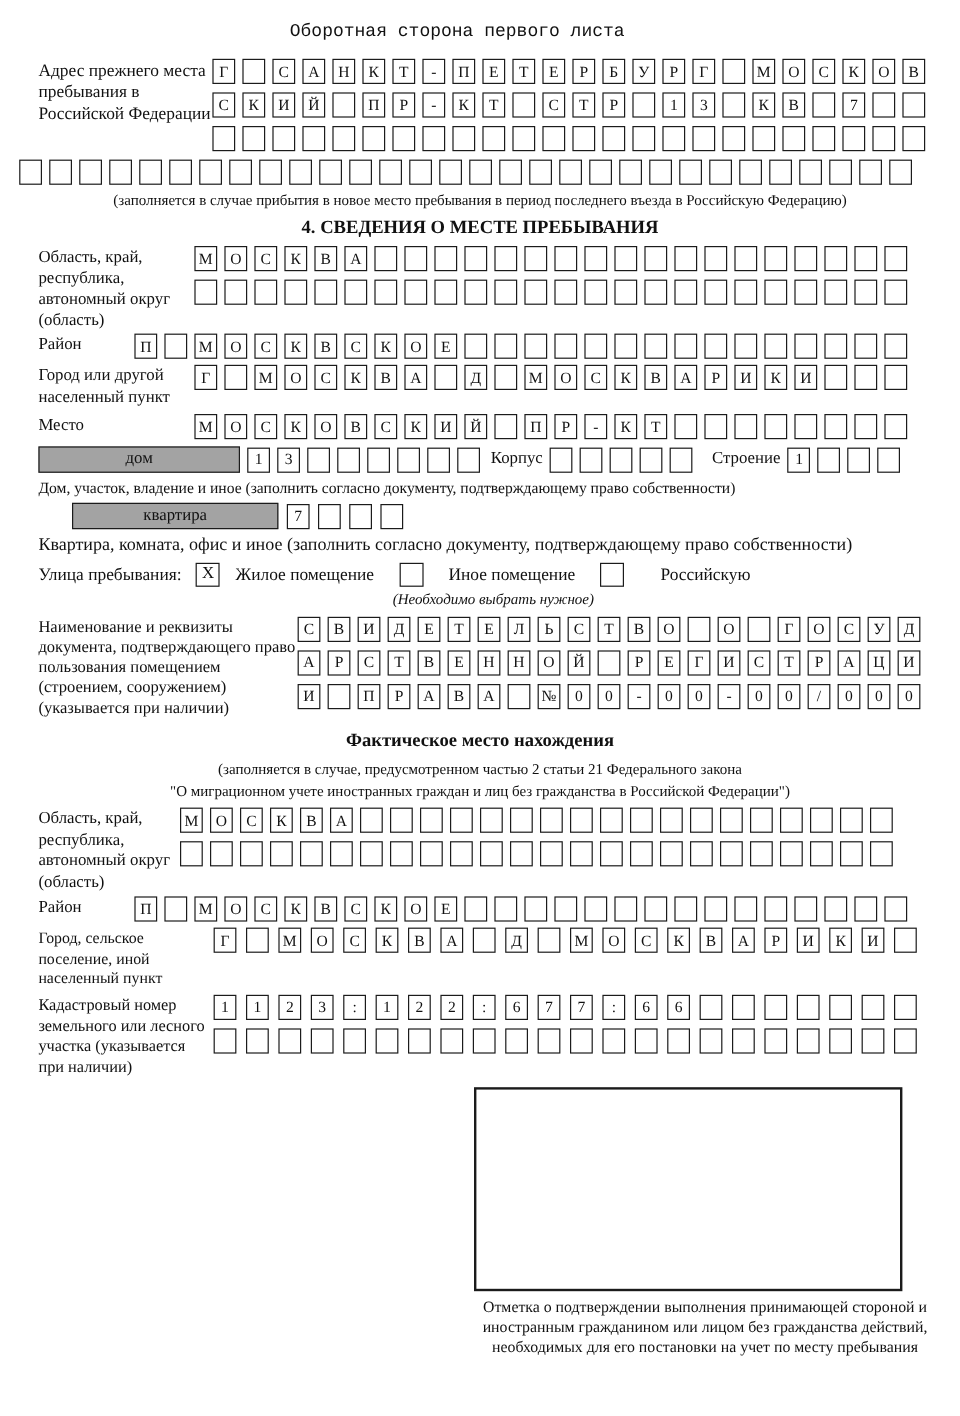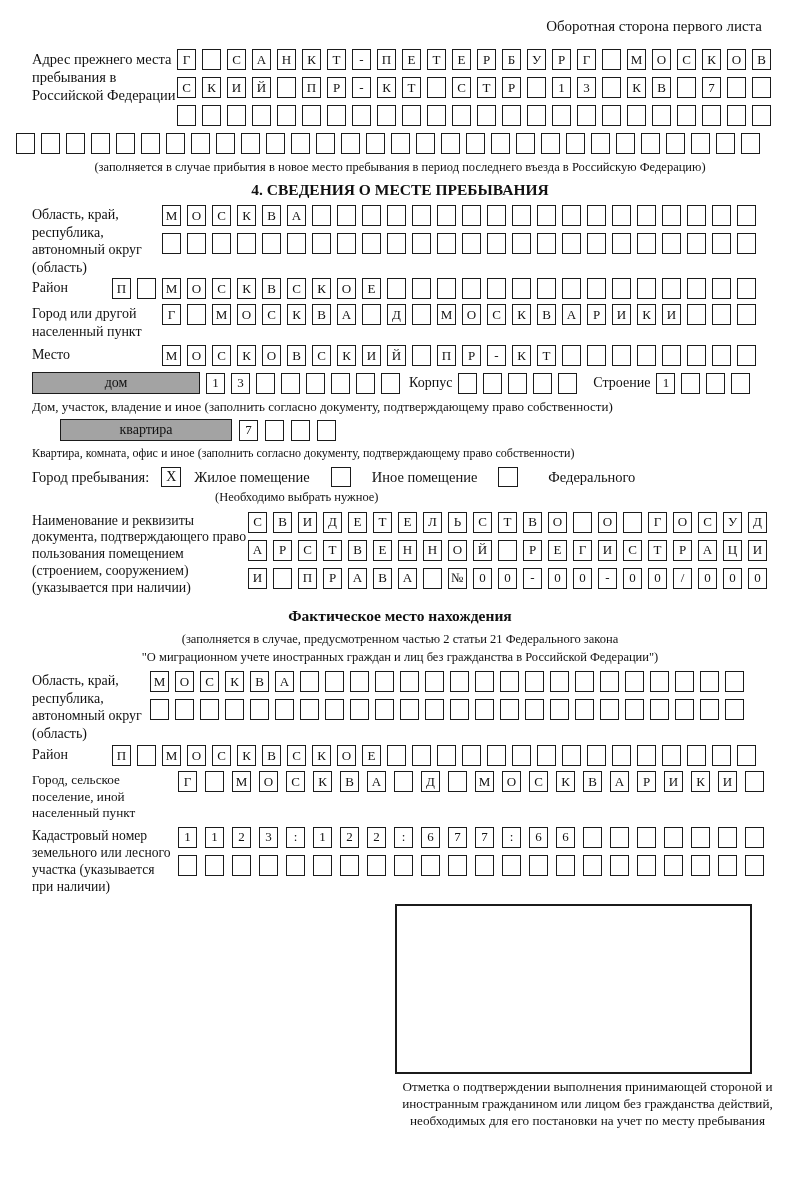--- a/index.html
+++ b/index.html
@@ -1,21 +1,21 @@
 <!DOCTYPE html>
 <html><head>
 <meta charset="utf-8">
 <style>
   html,body{margin:0;padding:0;}
   body{
     width:800px;height:1180px;background:#ffffff;color:#111;
     font-family:"Liberation Serif","DejaVu Serif",serif;
     overflow:hidden;
   }
-  .side-note{text-align:right;margin:18px 38px 0 0;font-size:15px;}
+  .side-note{text-align:center;margin:18px 38px 0 0;font-size:15px;font-family:Liberation Mono, monospace;}
   .lbl{font-size:14px;line-height:1.25;padding-top:1px;}
   .note{font-size:12.5px;line-height:1.3;}
   .center{text-align:center;}
   .sec-title{text-align:center;font-weight:bold;font-size:15.5px;}
 
   .block{display:flex;align-items:flex-start;margin-left:32px;}
   .row{display:flex;align-items:flex-start;margin-left:32px;}
   .rows{display:flex;flex-direction:column;gap:7px;}
   .cells{display:flex;gap:6px;}
   .gap8{gap:8px;}
@@ -51,30 +51,30 @@
 
   .dom-row{margin-top:6px;margin-left:32px;}
   .dom-box{width:168px;}
   .dom-cells{margin-left:6px;}
   .small-lbl{font-size:14px;margin-left:9px;margin-right:6px;white-space:nowrap;}
   .stro-lbl{margin-left:16px;}
   .dom-note{margin:5px 0 0 32px;font-size:13px;}
   .kv-row{margin-top:4px;margin-left:36px;}
   .kv-box{width:172px;margin-left:24px;}
   .kv-cells{margin-left:7px;gap:7px;}
-  .kv-note{margin:5px 16px 0 32px;font-size:12px;}
+  .kv-note{margin:5px 16px 0 32px;font-size:15px;}
 
   .mesto-row{margin-top:6px;margin-left:32px;align-items:center;font-size:14.5px;}
   .mesto-row .chk{margin-left:12px;}
   .mesto-opt{margin-left:13px;white-space:nowrap;}
   .mesto-opt2{margin-left:21px;}
   .mesto-opt3{margin-left:30px;}
   .chk2{margin-left:21px !important;}
   .chk3{margin-left:21px !important;}
-  .mesto-note{margin:2px 0 0 215px;width:280px;text-align:left;}
+  .mesto-note{margin:2px 0 0 215px;width:280px;text-align:right;font-style:italic;}
 
   .doc-block{margin-top:6px;}
   .doc-block .lbl{width:216px;font-size:13.8px;line-height:1.22;}
   .sec3-title{margin-top:10px;}
   .note1{margin-top:6px;}
   .note2{margin-top:2px;}
 
   .oblast3{margin-top:6px;}
   .oblast3 .lbl{width:118px;}
   .raion3{margin-top:3px;}
@@ -402,27 +402,27 @@
     <div class="cells kv-cells">
         <span class="cell">7</span>
         <span class="cell"></span>
         <span class="cell"></span>
         <span class="cell"></span>
       </div>
   </div>
   <div class="kv-note">Квартира, комната, офис и иное (заполнить согласно документу, подтверждающему право собственности)</div>
 
   <div class="inline mesto-row">
-    <span>Город пребывания:</span>
+    <span>Улица пребывания:</span>
     <span class="chk">X</span>
     <span class="mesto-opt">Жилое помещение</span>
     <span class="chk chk2"></span>
     <span class="mesto-opt mesto-opt2">Иное помещение</span>
     <span class="chk chk3"></span>
-    <span class="mesto-opt mesto-opt3">Федерального</span>
+    <span class="mesto-opt mesto-opt3">Российскую</span>
   </div>
   <div class="note mesto-note">(Необходимо выбрать нужное)</div>
 
   <div class="block doc-block">
     <div class="lbl">Наименование и реквизиты документа, подтверждающего право пользования помещением (строением, сооружением) (указывается при наличии)</div>
     <div class="rows">
       <div class="cells">
           <span class="cell">С</span>
           <span class="cell">В</span>
           <span class="cell">И</span>

